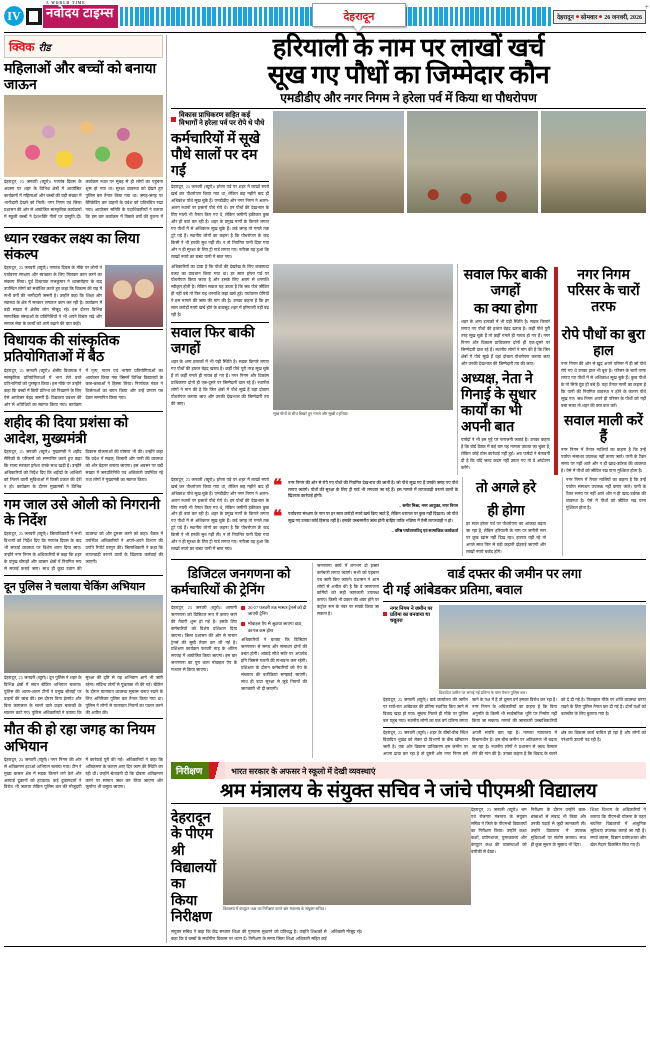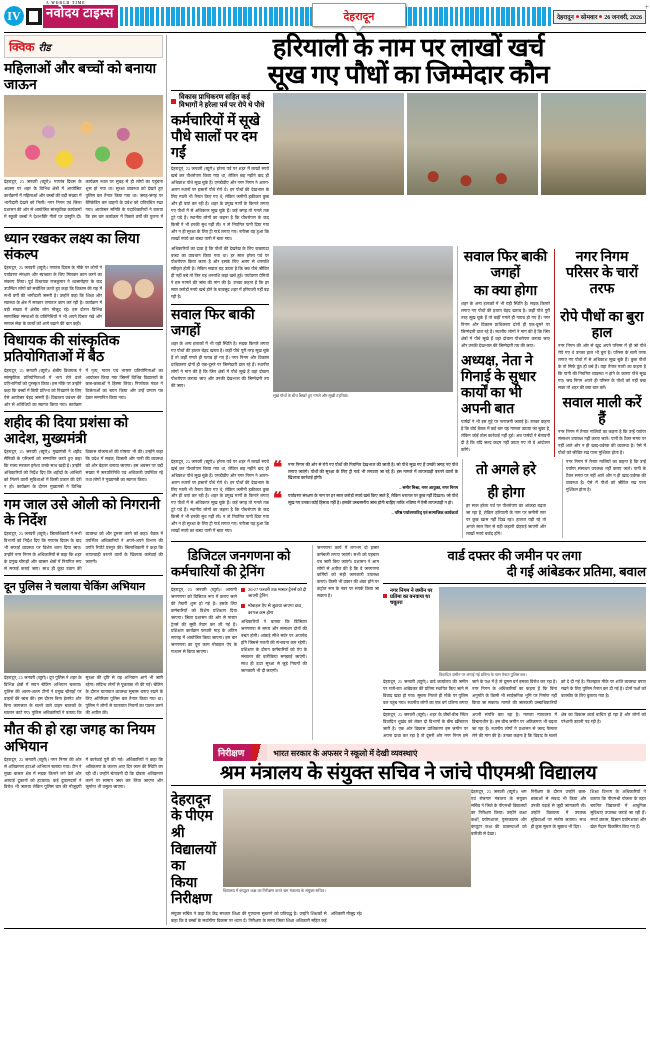--- a/index.html
+++ b/index.html
@@ -47,21 +47,21 @@
   
   .photo{position:relative;overflow:hidden;background:#cfcfcf;}
   .cap{font-size:4px;color:#333;line-height:1.3;margin-top:1px;}
   
   .main-head{font-size:25.5px;font-weight:bold;line-height:1.04;letter-spacing:-.3px;text-align:center;color:#000;}
   .sub-head{font-size:12.2px;font-weight:bold;text-align:center;margin-top:1px;color:#000;}
   .kicker{display:flex;align-items:center;gap:3px;font-size:7px;font-weight:bold;line-height:1.2;}
   .kicker .sq{width:5px;height:5px;background:#d31920;flex:0 0 5px;}
   
   .flag{display:flex;align-items:stretch;height:17px;margin-bottom:2px;}
-  .flag-tag{background:#be185d;color:#fff;font-size:9px;font-weight:bold;display:flex;align-items:center;padding:0 7px 0 5px;margin-left:42px;}
+  .flag-tag{background:#4d7c0f;color:#fff;font-size:9px;font-weight:bold;display:flex;align-items:center;padding:0 7px 0 5px;}
   .flag-skew{width:16px;background:linear-gradient(105deg,#d31920 0 48%,#f7dcdc 48% 100%);}
   .flag-rest{flex:1;background:#fbe6e4;display:flex;align-items:center;padding-left:6px;font-size:8px;font-weight:bold;color:#111;}
   
   .quote{display:flex;gap:3px;margin:3px 0;}
   .qmark{color:#d31920;font-size:17px;line-height:.7;font-weight:bold;flex:0 0 12px;font-family:"Liberation Serif",serif;}
   .qtxt{font-size:4.3px;line-height:1.6;text-align:justify;flex:1;}
   .qby{font-size:4.2px;font-weight:bold;text-align:right;display:block;margin-top:1px;}
   
   .bul{display:flex;gap:3px;font-size:4.4px;line-height:1.5;margin-bottom:3px;}
   .bul .sq{width:4px;height:4px;background:#d31920;flex:0 0 4px;margin-top:1px;}
@@ -264,20 +264,21 @@
       <hr class="rule">
 
       <div class="hl-xs">मौत की हो रहा जगह का नियम अभियान</div>
       <div class="txt c2" style="max-height:72px;">देहरादून, 25 जनवरी (ब्यूरो)। नगर निगम की ओर से अतिक्रमण हटाओ अभियान चलाया गया। टीम ने मुख्य बाजार क्षेत्र में सड़क किनारे लगे ठेले और अस्थाई दुकानों को हटवाया। कई दुकानदारों ने विरोध भी जताया लेकिन पुलिस बल की मौजूदगी में कार्रवाई पूरी की गई। अधिकारियों ने कहा कि अतिक्रमण के कारण आए दिन जाम की स्थिति बन रही थी। उन्होंने चेतावनी दी कि दोबारा अतिक्रमण करने पर सामान जब्त कर लिया जाएगा और जुर्माना भी वसूला जाएगा।</div>
     </div>
 
     <div class="col-main">
 
       <div class="main-head">हरियाली के नाम पर लाखों खर्च</div>
       <div class="main-head">सूख गए पौधों का जिम्मेदार कौन</div>
+      <div class="sub-head">एमडीडीए और नगर निगम ने हरेला पर्व में किया था पौधरोपण</div>
       <div style="border-top:1px solid #000;margin:2px 0 2px;"></div>
 
       <div style="display:flex;gap:4px;">
         <div style="width:98px;flex:0 0 98px;">
           <div class="kicker">
             <span class="sq"></span>
             <span>विकास प्राधिकरण सहित कई विभागों ने हरेला पर्व पर रोपे थे पौधे</span>
           </div>
           <div class="hl-xs" style="border-bottom:1px solid #000;padding-bottom:2px;">कर्मचारियों में सूखे पौधे सालों पर दम गईं</div>
           <div class="txt" style="max-height:112px;">देहरादून, 25 जनवरी (ब्यूरो)। हरेला पर्व पर शहर में लाखों रुपये खर्च कर पौधरोपण किया गया था, लेकिन छह महीने बाद ही अधिकांश पौधे सूख चुके हैं। एमडीडीए और नगर निगम ने अलग-अलग स्थानों पर हजारों पौधे रोपे थे। इन पौधों की देखभाल के लिए माली भी तैनात किए गए थे, लेकिन जमीनी हकीकत कुछ और ही बयां कर रही है। शहर के प्रमुख मार्गों के किनारे लगाए गए पौधों में से अधिकतर सूख चुके हैं। कई जगह तो गमले तक टूटे पड़े हैं। स्थानीय लोगों का कहना है कि पौधरोपण के बाद किसी ने भी इनकी सुध नहीं ली। न तो नियमित पानी दिया गया और न ही सुरक्षा के लिए ट्री गार्ड लगाए गए। नतीजा यह हुआ कि लाखों रुपये का बजट पानी में चला गया।</div>
@@ -307,21 +308,21 @@
           <div style="padding-left:3px;">
             <div class="hl-xs" style="text-align:center;">सवाल फिर बाकी जगहों</div>
             <div class="hl-xs" style="text-align:center;margin-top:0;">का क्या होगा</div>
             <div class="txt" style="max-height:98px;">शहर के अन्य इलाकों में भी यही स्थिति है। सड़क किनारे लगाए गए पौधों की हालत बेहद खराब है। कहीं पौधे पूरी तरह सूख चुके हैं तो कहीं गमले ही गायब हो गए हैं। नगर निगम और विकास प्राधिकरण दोनों ही एक-दूसरे पर जिम्मेदारी डाल रहे हैं। स्थानीय लोगों ने मांग की है कि जिन क्षेत्रों में पौधे सूखे हैं वहां दोबारा पौधरोपण कराया जाए और उनकी देखभाल की जिम्मेदारी तय की जाए।</div>
             <div class="hl-xs">अध्यक्ष, नेता ने गिनाई के सुधार कार्यों का भी अपनी बात</div>
             <div class="txt" style="max-height:50px;">पार्षदों ने भी इस मुद्दे पर नाराजगी जताई है। उनका कहना है कि बोर्ड बैठक में कई बार यह मामला उठाया जा चुका है, लेकिन कोई ठोस कार्रवाई नहीं हुई। अब पार्षदों ने चेतावनी दी है कि यदि जल्द कदम नहीं उठाए गए तो वे आंदोलन करेंगे।</div>
           </div>
         </div>
 
         <div style="width:92px;flex:0 0 92px;">
-          <div style="border-left:1px solid #b91c1c;padding-left:3px;">
+          <div style="border-left:4px solid #b91c1c;padding-left:3px;">
             <div class="hl-xs" style="text-align:center;">नगर निगम परिसर के चारों तरफ</div>
             <div class="hl-xs" style="text-align:center;margin-top:12px;">रोपे पौधों का बुरा हाल</div>
             <div class="txt" style="max-height:74px;">नगर निगम की ओर से खुद अपने परिसर में ही जो पौधे रोपे गए थे उनका हाल भी बुरा है। परिसर के चारों तरफ लगाए गए पौधों में से अधिकांश सूख चुके हैं। कुछ पौधों के तो सिर्फ ठूंठ ही बचे हैं। यहां तैनात माली का कहना है कि पानी की नियमित व्यवस्था न होने के कारण पौधे सूख गए। जब निगम अपने ही परिसर के पौधों को नहीं बचा सका तो शहर की क्या बात करें।</div>
             <div class="hl-xs" style="text-align:center;">सवाल माली करें हैं</div>
             <div class="txt" style="max-height:66px;">नगर निगम में तैनात मालियों का कहना है कि उन्हें पर्याप्त संसाधन उपलब्ध नहीं कराए जाते। पानी के टैंकर समय पर नहीं आते और न ही खाद-उर्वरक की व्यवस्था है। ऐसे में पौधों को जीवित रख पाना मुश्किल होता है।</div>
           </div>
         </div>
       </div>
 
       <div style="display:flex;gap:4px;margin-top:2px;">
@@ -378,21 +379,21 @@
           </div>
         </div>
 
         <div style="flex:1;border-left:1px solid #b5b5b5;padding-left:4px;">
           <div style="display:flex;gap:4px;">
             <div style="width:62px;flex:0 0 62px;">
               <div class="txt" style="max-height:104px;">जनगणना कार्य में लगभग दो हजार कर्मचारी लगाए जाएंगे। सभी को पहचान पत्र जारी किए जाएंगे। प्रशासन ने आम लोगों से अपील की है कि वे जनगणना कर्मियों को सही जानकारी उपलब्ध कराएं। किसी भी प्रकार की शंका होने पर कंट्रोल रूम के नंबर पर संपर्क किया जा सकता है।</div>
             </div>
             <div style="flex:1;">
               <div class="hl-md" style="text-align:center;">वार्ड दफ्तर की जमीन पर लगा</div>
-              <div class="hl-md" style="text-align:right;margin-top:-1px;">दी गई आंबेडकर प्रतिमा, बवाल</div>
+              <div class="hl-md" style="text-align:left;margin-top:-1px;">दी गई आंबेडकर प्रतिमा, बवाल</div>
               <div style="border-top:1px solid #000;margin:2px 0 3px;"></div>
               <div style="display:flex;gap:4px;">
                 <div style="width:52px;flex:0 0 52px;">
                   <div class="kicker" style="font-size:5.2px;">
                     <span class="sq" style="width:4px;height:4px;flex:0 0 4px;"></span>
                     <span>नगर निगम ने जमीन पर प्रतिमा का बनवाया था चबूतरा</span>
                   </div>
                 </div>
                 <div style="flex:1;">
                   <div class="photo ph-statue" style="height:84px;"></div>

